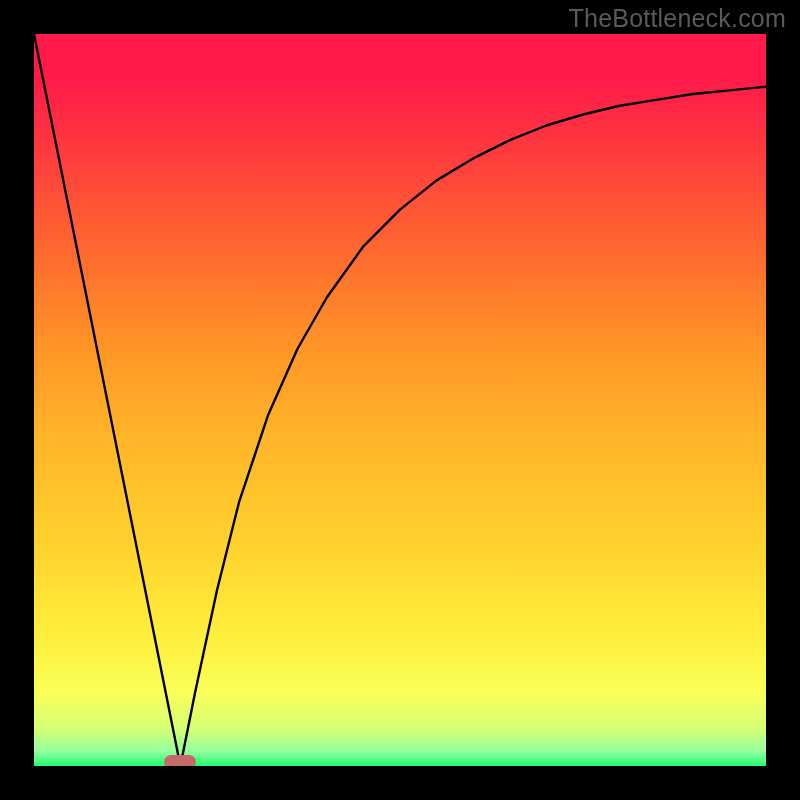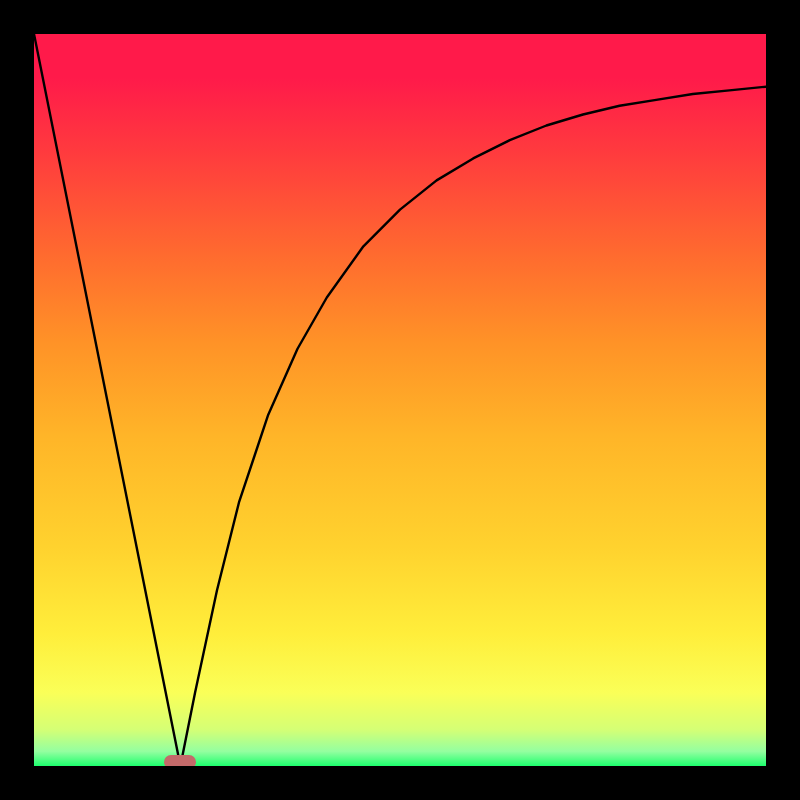--- a/index.html
+++ b/index.html
@@ -66,20 +66,21 @@
     letter-spacing: 0.2px;
     user-select: none;
     white-space: nowrap;
   }
 </style>
 </head>
 <body>
 
 <div class="frame">
 
+  <div class="watermark">TheBottleneck.com</div>
 
   <div class="plot">
     <div class="gradient"></div>
 
     <svg class="curve-svg" viewBox="0 0 732 732" preserveAspectRatio="none">
       <path id="curve-path" d="M0.00 0.00 L36.60 183.00 L73.20 366.00 L109.80 549.00 L131.76 658.80 L146.40 732.00 L161.04 658.80 L183.00 556.32 L204.96 468.48 L234.24 380.64 L263.52 314.76 L292.80 263.52 L329.40 212.28 L366.00 175.68 L402.60 146.40 L439.20 124.44 L475.80 106.14 L512.40 91.50 L549.00 80.52 L585.60 71.74 L622.20 65.88 L658.80 60.02 L695.40 56.36 L732.00 52.70" fill="none" stroke="#000000" stroke-width="2.4" stroke-linecap="round" stroke-linejoin="round"></path>
     </svg>
 
     <div class="marker" id="marker" style="left: 146.4px; top: 728px;"></div>
   </div>

